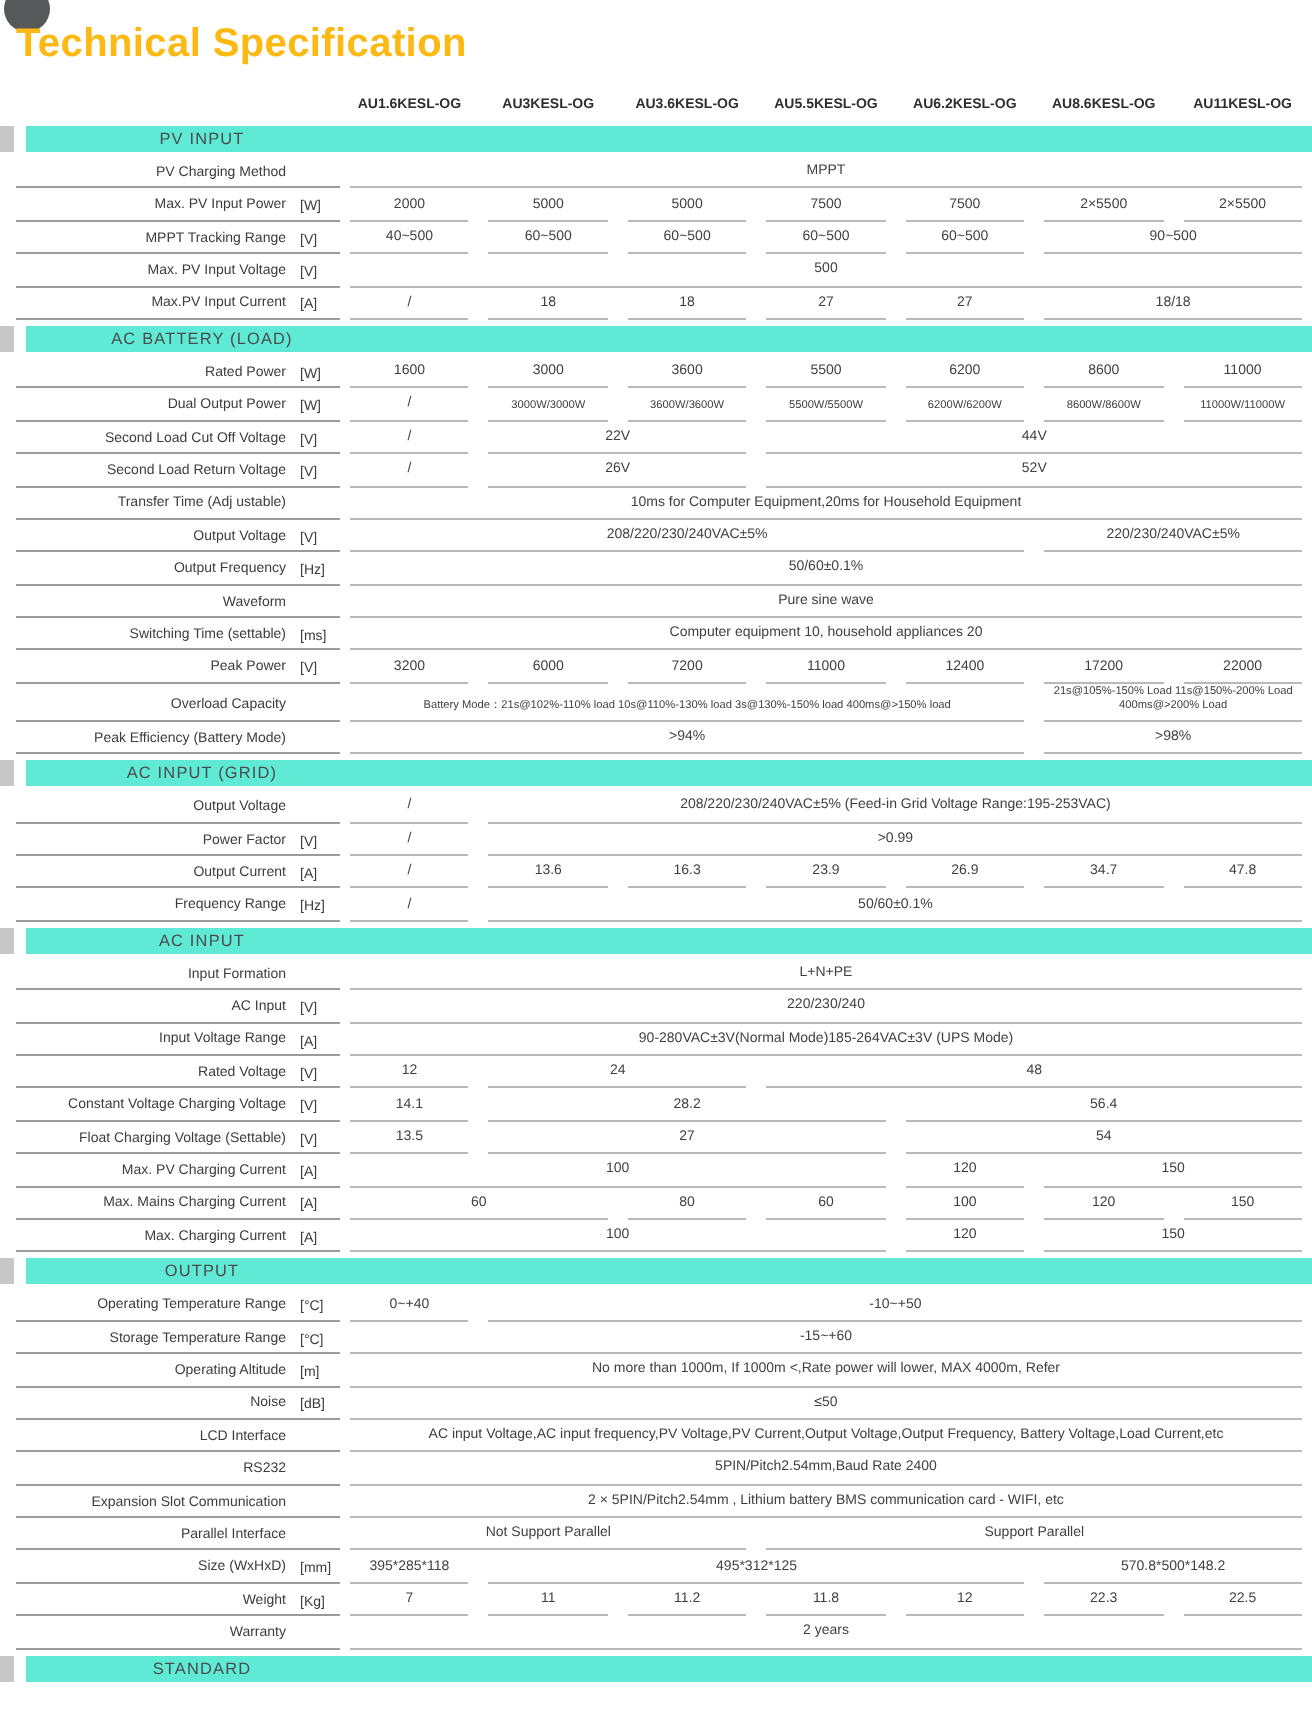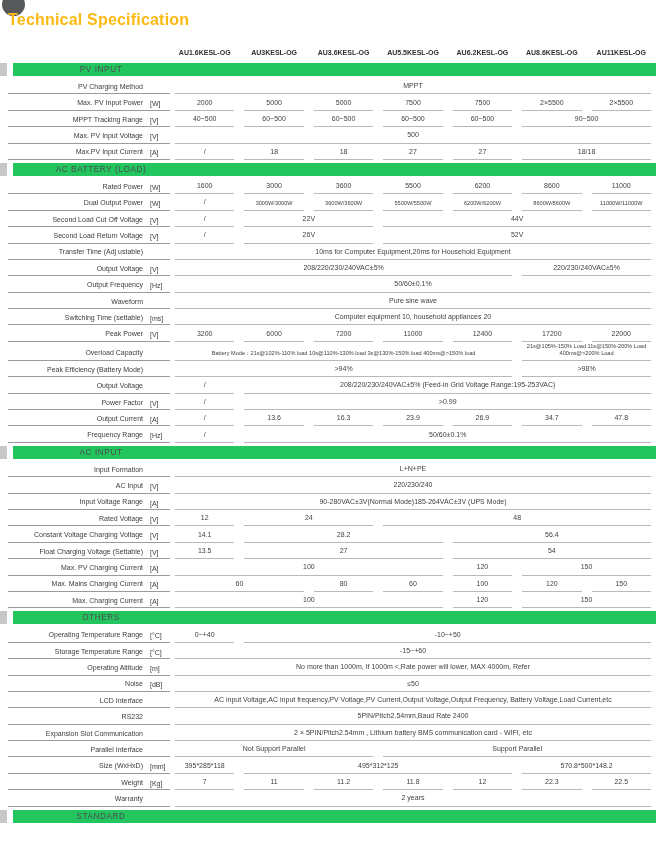--- a/index.html
+++ b/index.html
@@ -5,21 +5,21 @@
   * { box-sizing: border-box; }
   html,body { margin:0; padding:0; }
   body {
     width:656px; height:855px; overflow:hidden; background:#ffffff;
     font-family:"Liberation Sans", sans-serif; color:#3f3f3f;
     -webkit-font-smoothing:antialiased;
   }
   
   .title-wrap { position:relative; height:40px; padding:11px 0 0 8px; }
   .dot { position:absolute; left:2px; top:-7px; width:23px; height:23px; border-radius:50%; background:#57585a; }
-  .page-title { position:relative; font-size:16px; font-weight:bold; color:#fdb913; letter-spacing:0.2px; }
+  .page-title { position:relative; font-size:20px; font-weight:bold; color:#fdb913; letter-spacing:0.2px; }
   
   .spec-table { width:656px; }
   .row {
     display:grid; grid-template-columns:170px repeat(7, 1fr);
     min-height:16.4px; align-items:stretch; width:656px;
   }
   .header-row { min-height:18px; margin-top:2px; }
   .col-h {
     display:flex; align-items:flex-end; justify-content:center;
     font-size:7px; font-weight:bold; color:#2e2e2e; padding-bottom:4px;
@@ -34,21 +34,21 @@
   .lunit:empty { padding-left:0; }
   .cell {
     display:flex; align-items:flex-end; justify-content:center; text-align:center;
     border-bottom:1px solid #b9b9b9; margin:0 5px; padding:1px 1px 2.5px 1px;
     font-size:7px; color:#3f3f3f; line-height:1.25;
   }
   .cell.small { font-size:5.6px; line-height:1.3; }
   
   .section-bar { display:flex; height:13px; margin:3px 0 2px 0; }
   .bar-notch { width:7px; background:#c7c7c7; margin-right:6px; flex:0 0 auto; }
-  .bar-main { flex:1; background:#22c55e; display:flex; align-items:center; }
+  .bar-main { flex:1; background:#5eead4; display:flex; align-items:center; }
   .bar-text { width:176px; text-align:center; font-size:8.2px; color:#4c4c4e; letter-spacing:0.6px; }
 </style>
 </head>
 <body>
 
 <div class="title-wrap">
   <span class="dot"></span>
   <div class="page-title">Technical Specification</div>
 </div>
 
@@ -229,20 +229,26 @@
         <div class="cell small" style="grid-column: span 2;">21s@105%-150% Load 11s@150%-200% Load 400ms@&gt;200% Load</div>
       </div>
       <div class="row">
         <div class="label-cell">
           <span class="lname">Peak Efficiency (Battery Mode)</span>
           <span class="lunit"></span>
         </div>
         <div class="cell" style="grid-column: span 5;">&gt;94%</div>
         <div class="cell" style="grid-column: span 2;">&gt;98%</div>
       </div>
+      <div class="section-bar">
+        <span class="bar-notch"></span>
+        <span class="bar-main">
+          <span class="bar-text">AC INPUT (GRID)</span>
+        </span>
+      </div>
       <div class="row">
         <div class="label-cell">
           <span class="lname">Output Voltage</span>
           <span class="lunit"></span>
         </div>
         <div class="cell" style="grid-column: span 1;">/</div>
         <div class="cell" style="grid-column: span 6;">208/220/230/240VAC±5%   (Feed-in Grid Voltage Range:195-253VAC)</div>
       </div>
       <div class="row">
         <div class="label-cell">
@@ -353,21 +359,21 @@
           <span class="lname">Max. Charging Current</span>
           <span class="lunit">[A]</span>
         </div>
         <div class="cell" style="grid-column: span 4;">100</div>
         <div class="cell" style="grid-column: span 1;">120</div>
         <div class="cell" style="grid-column: span 2;">150</div>
       </div>
       <div class="section-bar">
         <span class="bar-notch"></span>
         <span class="bar-main">
-          <span class="bar-text">OTHERS</span>
+          <span class="bar-text">OUTPUT</span>
         </span>
       </div>
       <div class="row">
         <div class="label-cell">
           <span class="lname">Operating Temperature Range</span>
           <span class="lunit">[°C]</span>
         </div>
         <div class="cell" style="grid-column: span 1;">0~+40</div>
         <div class="cell" style="grid-column: span 6;">-10~+50</div>
       </div>

